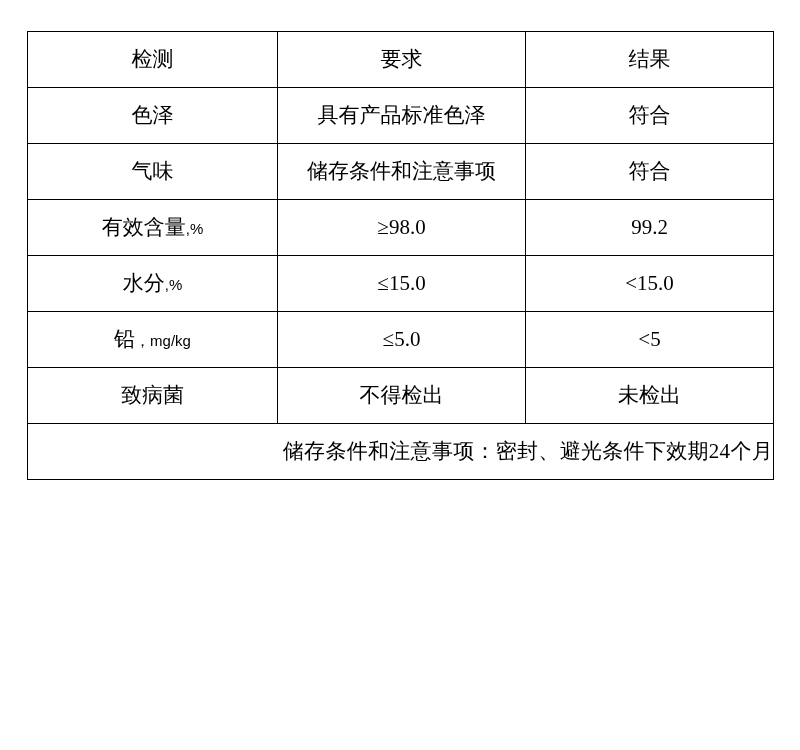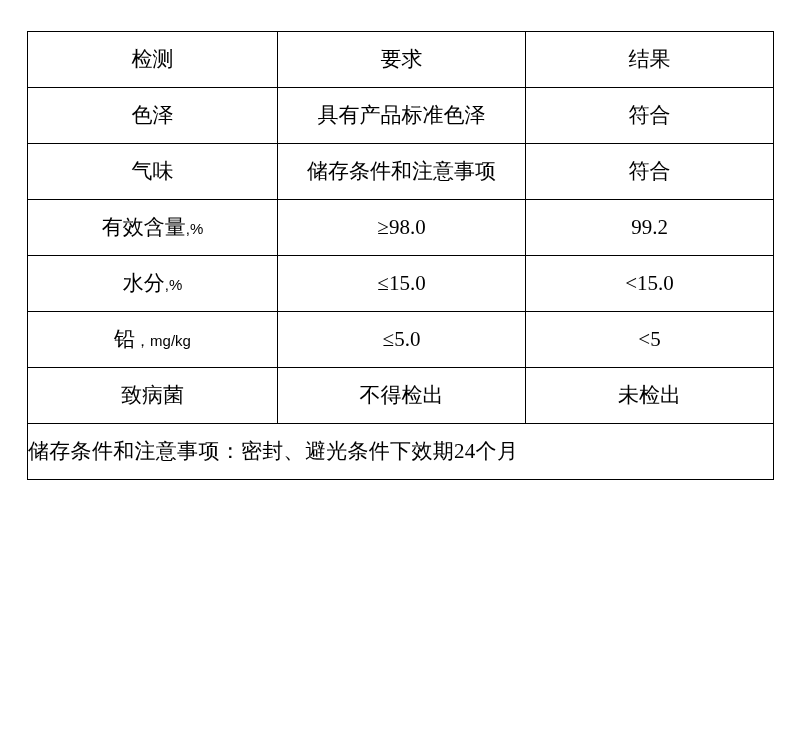--- a/index.html
+++ b/index.html
@@ -55,21 +55,21 @@
     display: inline;
   }
   .footer-row td {
     text-align: left;
     height: 44px;
     font-size: 19px;
     padding-left: 6px;
   }
   .footer-text {
     display: block;
-    text-align: left;
+    text-align: right;
     letter-spacing: 0.3px;
   }
 </style>
 </head>
 <body>
 
 <div class="page">
   <div class="table-wrap">
     <table class="spec">
       <colgroup>

